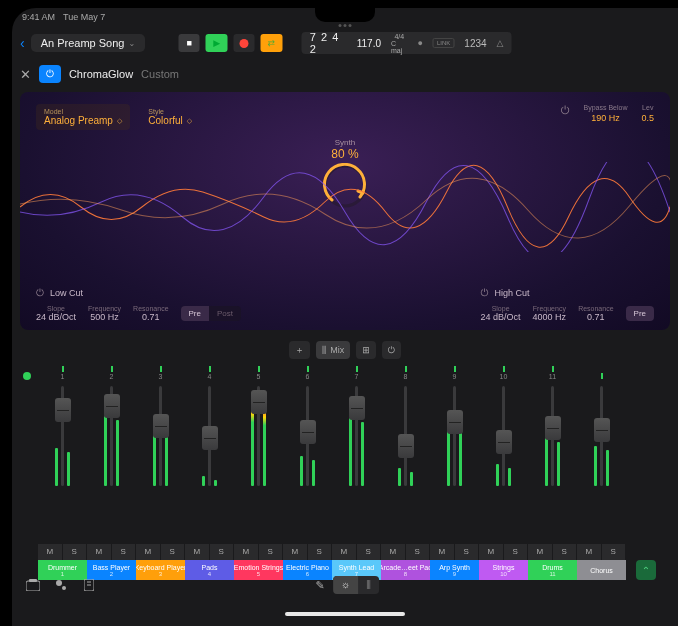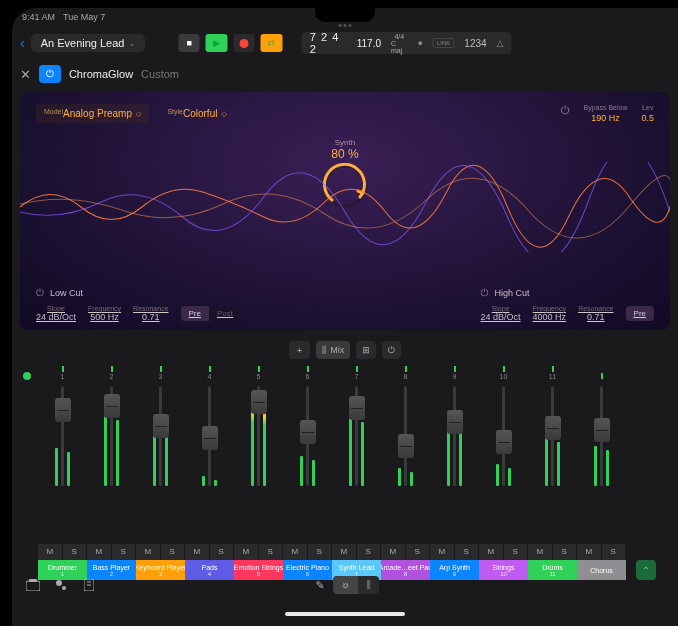--- a/index.html
+++ b/index.html
@@ -125,21 +125,21 @@
   .plugin-top {
     display: flex;
     gap: 10px;
     align-items: flex-start;
   }
   .pill {
     background: rgba(80,50,20,0.25);
     border-radius: 4px;
     padding: 4px 8px;
     display: flex;
-    flex-direction: row;
+    flex-direction: column;
   }
   .pill .lbl { font-size: 7px; color: #b8945a; }
   .pill .val {
     font-size: 10px;
     color: #ffb03a;
     display: flex;
     align-items: center;
     gap: 4px;
   }
   .pill .updown { font-size: 7px; color: #c89040; line-height: 0.5; }
@@ -188,21 +188,20 @@
     align-items: center;
     gap: 6px;
     font-size: 9px;
     color: #c8b8c8;
   }
   .filter-block .head .pw { font-size: 10px; color: #8a7a8a; }
   .filter-block .params {
     display: flex;
     gap: 12px;
     align-items: center;
-    text-decoration: underline;
   }
   .filter-block .p { text-align: center; }
   .filter-block .p .l { font-size: 7px; color: #7a6a7a; }
   .filter-block .p .v { font-size: 9px; color: #c8b8c8; }
   .prepost {
     display: flex;
     background: #1a1228;
     border-radius: 4px;
     overflow: hidden;
   }
@@ -405,21 +404,21 @@
   </div>
 
   <div class="status-bar">
     <span>9:41 AM</span>
     <span class="date">Tue May 7</span>
   </div>
 
   <div class="toolbar-main">
     <span class="back-chev">‹</span>
     <div class="project-title">
-      <span>An Evening Lead</span>
+      <span>An Preamp Song</span>
       <span class="chev">⌄</span>
     </div>
 
     <div class="transport">
       <div class="tbtn stop">■</div>
       <div class="tbtn play">▶</div>
       <div class="tbtn rec">
           <div class="dot"></div>
         </div>
       <div class="tbtn cycle">⇄</div>

